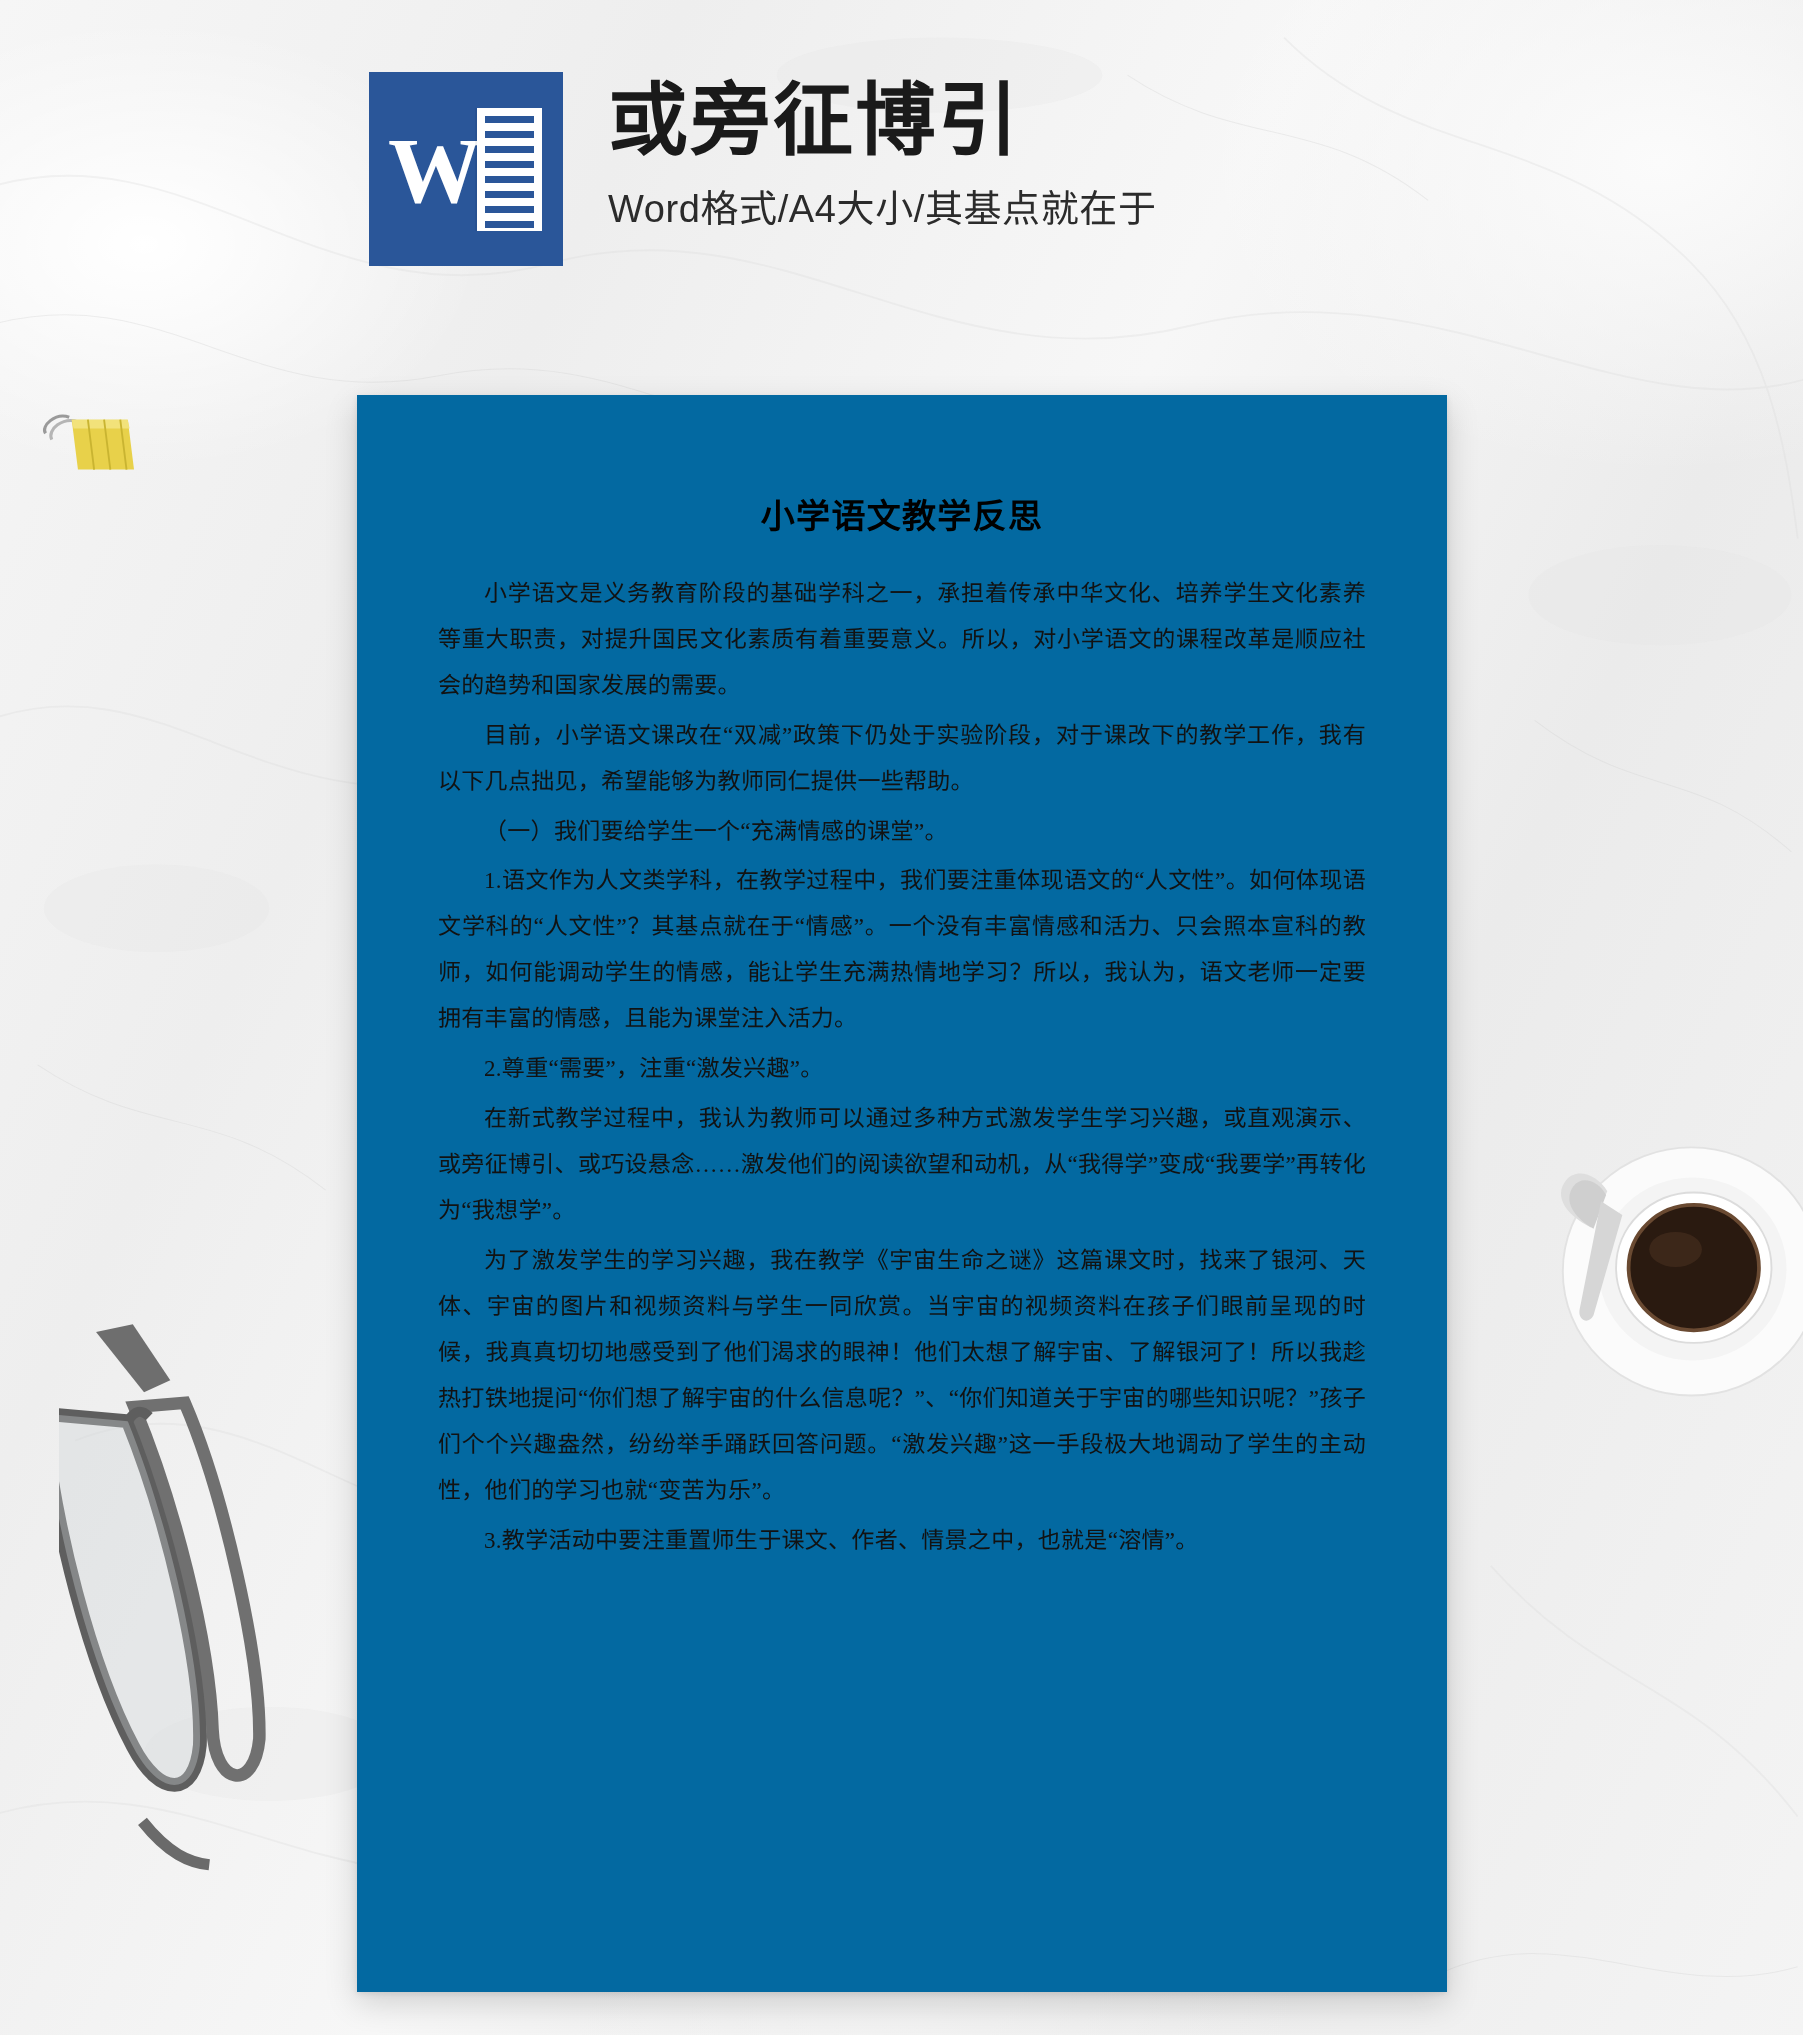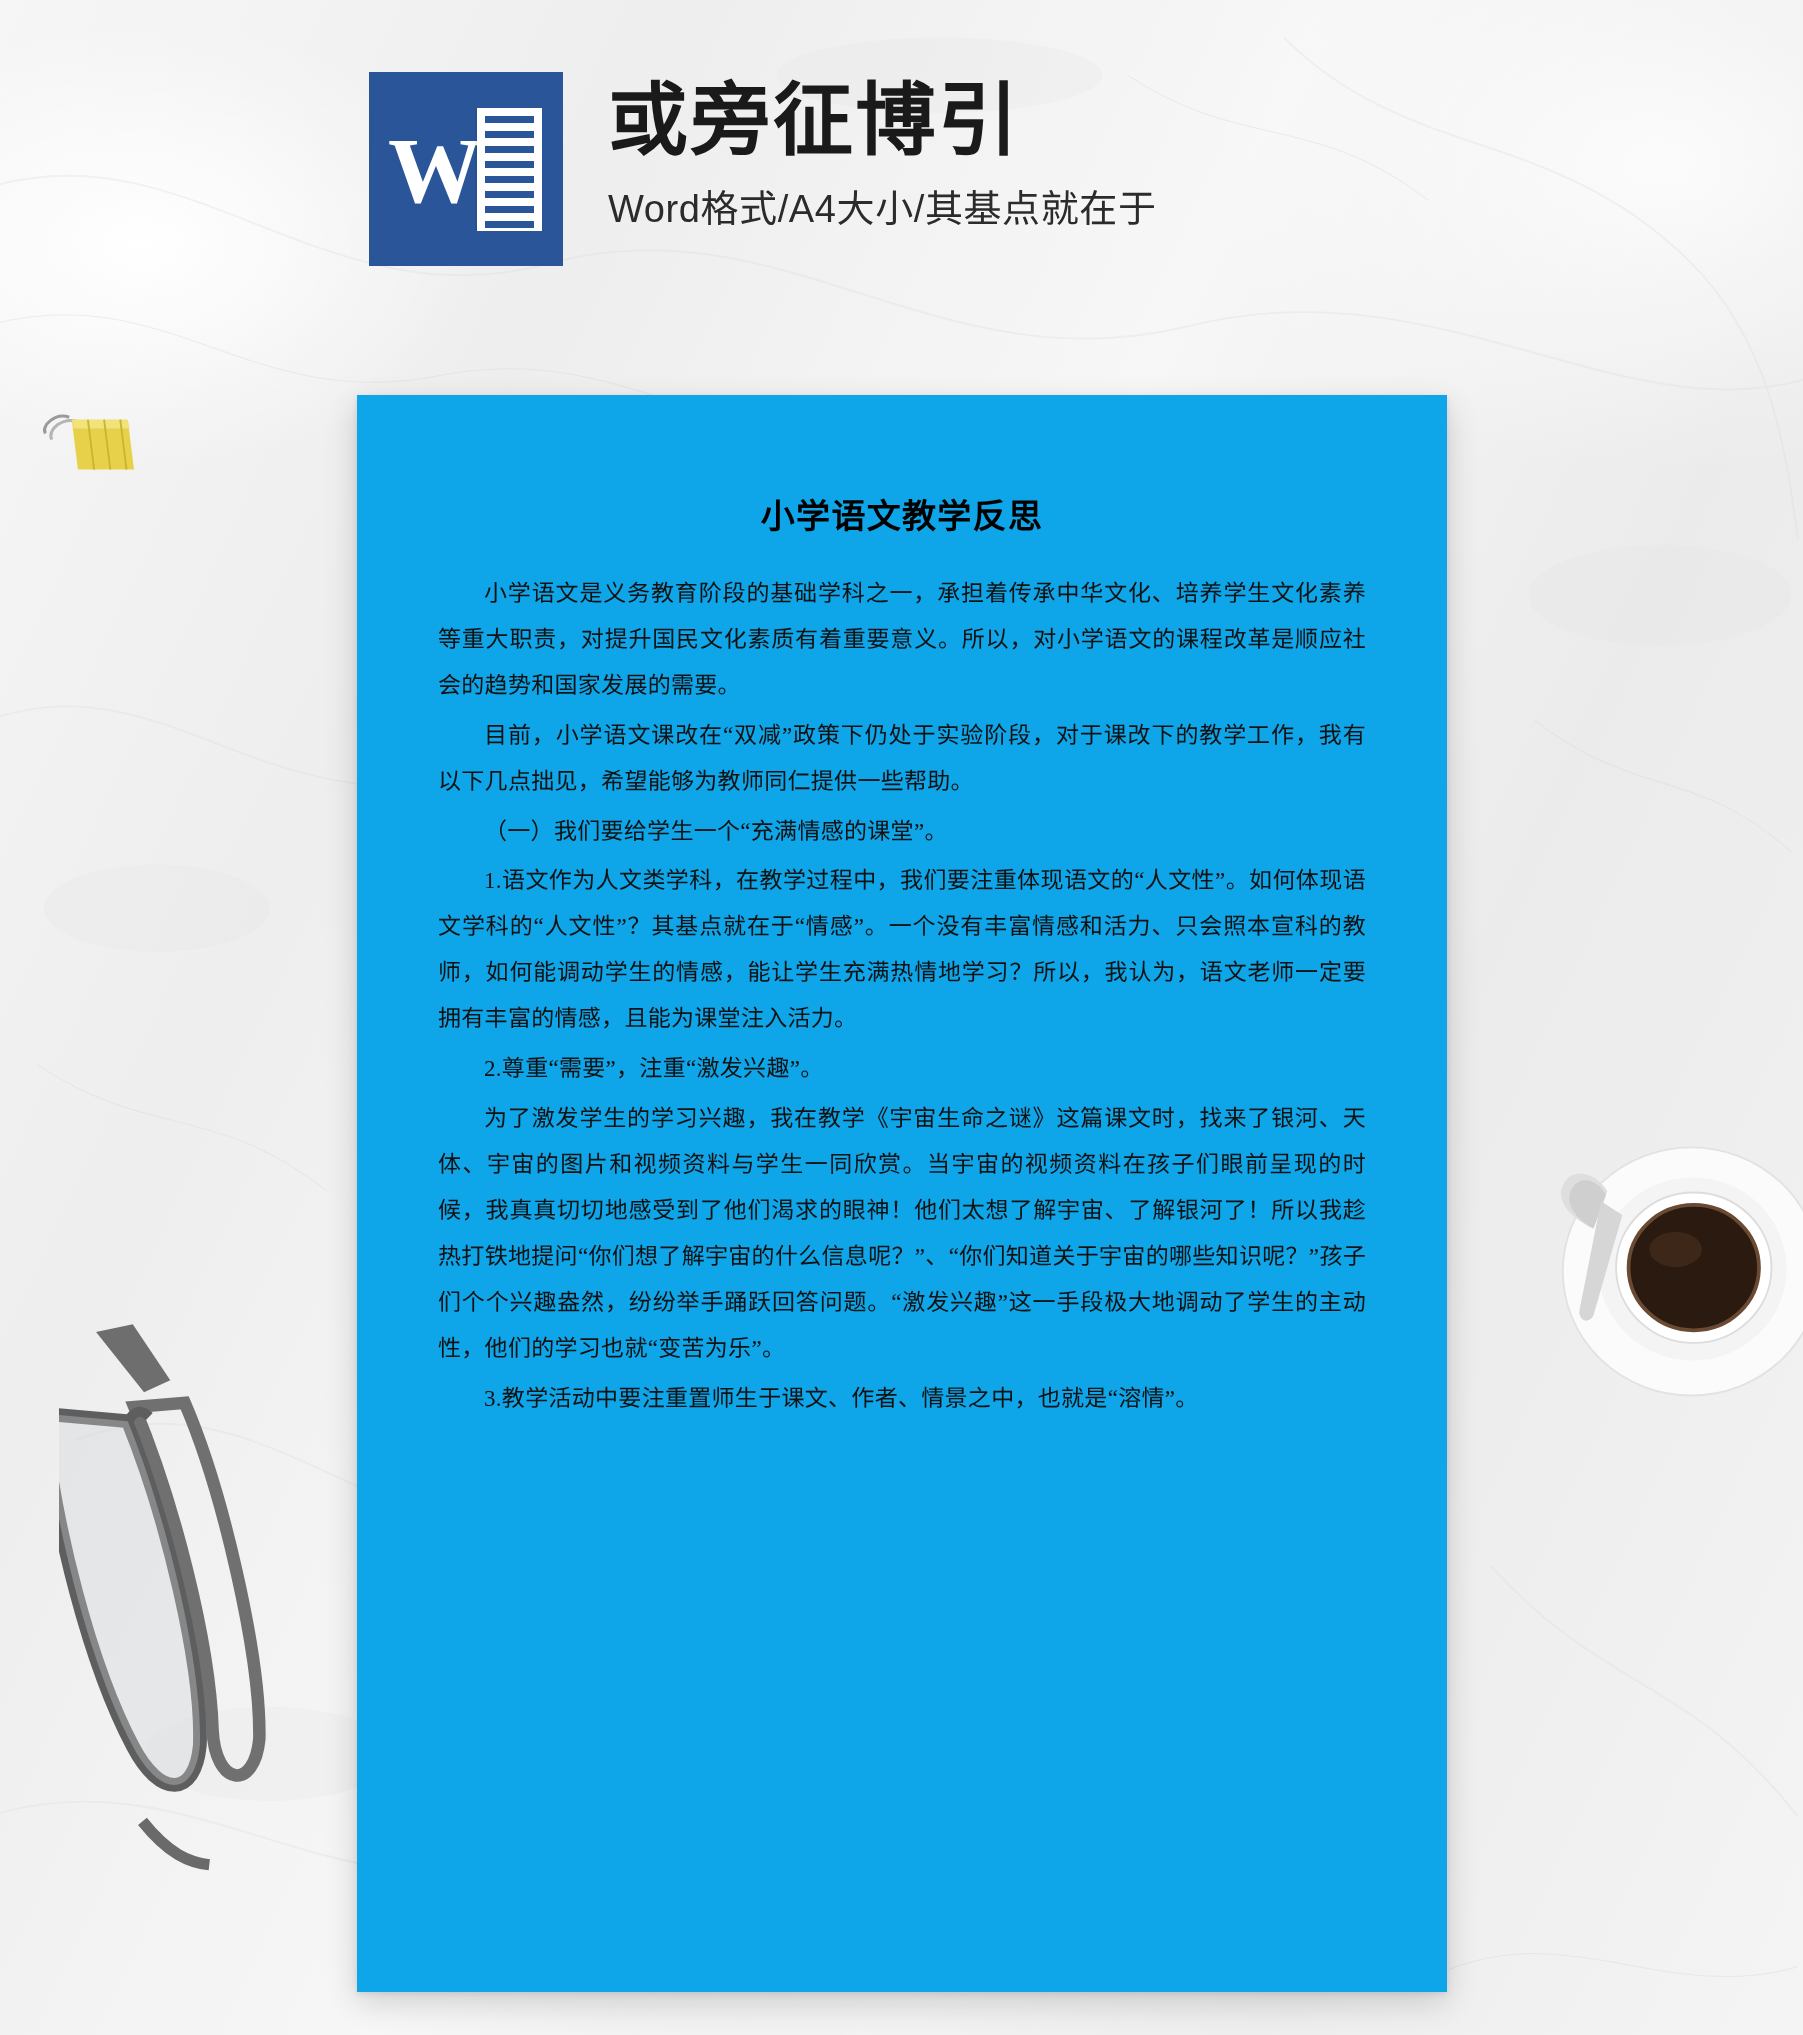--- a/index.html
+++ b/index.html
@@ -85,21 +85,21 @@
     white-space: nowrap;
   }
 
   
   .paper {
     position: absolute;
     left: 357px;
     top: 395px;
     width: 1090px;
     height: 1597px;
-    background: #0ea5e9;
+    background: #0369a1;
     box-shadow: 0 11.3px 31px rgba(0,0,0,0.16), 0 1.9px 6.3px rgba(0,0,0,0.10);
   }
   .paper-inner {
     padding: 94px 81px 0 81px;
   }
   .paper-title {
     text-align: center;
     font-family: "Liberation Serif", serif;
     font-size: 34px;
     font-weight: bold;
@@ -204,20 +204,21 @@
 </svg>
 
 <div class="paper">
   <div class="paper-inner">
     <div class="paper-title">小学语文教学反思</div>
     <p class="para">小学语文是义务教育阶段的基础学科之一，承担着传承中华文化、培养学生文化素养等重大职责，对提升国民文化素质有着重要意义。所以，对小学语文的课程改革是顺应社会的趋势和国家发展的需要。</p>
     <p class="para">目前，小学语文课改在“双减”政策下仍处于实验阶段，对于课改下的教学工作，我有以下几点拙见，希望能够为教师同仁提供一些帮助。</p>
     <p class="para">（一）我们要给学生一个“充满情感的课堂”。</p>
     <p class="para">1.语文作为人文类学科，在教学过程中，我们要注重体现语文的“人文性”。如何体现语文学科的“人文性”？其基点就在于“情感”。一个没有丰富情感和活力、只会照本宣科的教师，如何能调动学生的情感，能让学生充满热情地学习？所以，我认为，语文老师一定要拥有丰富的情感，且能为课堂注入活力。</p>
     <p class="para">2.尊重“需要”，注重“激发兴趣”。</p>
+    <p class="para">在新式教学过程中，我认为教师可以通过多种方式激发学生学习兴趣，或直观演示、或旁征博引、或巧设悬念……激发他们的阅读欲望和动机，从“我得学”变成“我要学”再转化为“我想学”。</p>
     <p class="para">为了激发学生的学习兴趣，我在教学《宇宙生命之谜》这篇课文时，找来了银河、天体、宇宙的图片和视频资料与学生一同欣赏。当宇宙的视频资料在孩子们眼前呈现的时候，我真真切切地感受到了他们渴求的眼神！他们太想了解宇宙、了解银河了！所以我趁热打铁地提问“你们想了解宇宙的什么信息呢？”、“你们知道关于宇宙的哪些知识呢？”孩子们个个兴趣盎然，纷纷举手踊跃回答问题。“激发兴趣”这一手段极大地调动了学生的主动性，他们的学习也就“变苦为乐”。</p>
     <p class="para">3.教学活动中要注重置师生于课文、作者、情景之中，也就是“溶情”。</p>
   </div>
 </div>
 
 <svg class="glasses" viewBox="0 0 330 960">
   <g transform="rotate(-12 165 480)">
     <path d="M150,40 L210,40 L250,140 L205,150 Z" fill="#6e6e6e"></path>
     <path d="M40,150 C20,330 30,560 70,700 C95,790 150,800 175,720 C205,600 200,360 170,190 Z" fill="none" stroke="#5e5e5e" stroke-width="22"></path>
     <path d="M40,150 C20,330 30,560 70,700 C95,790 150,800 175,720 C205,600 200,360 170,190 Z" fill="#cfd3d6" opacity="0.35"></path>

